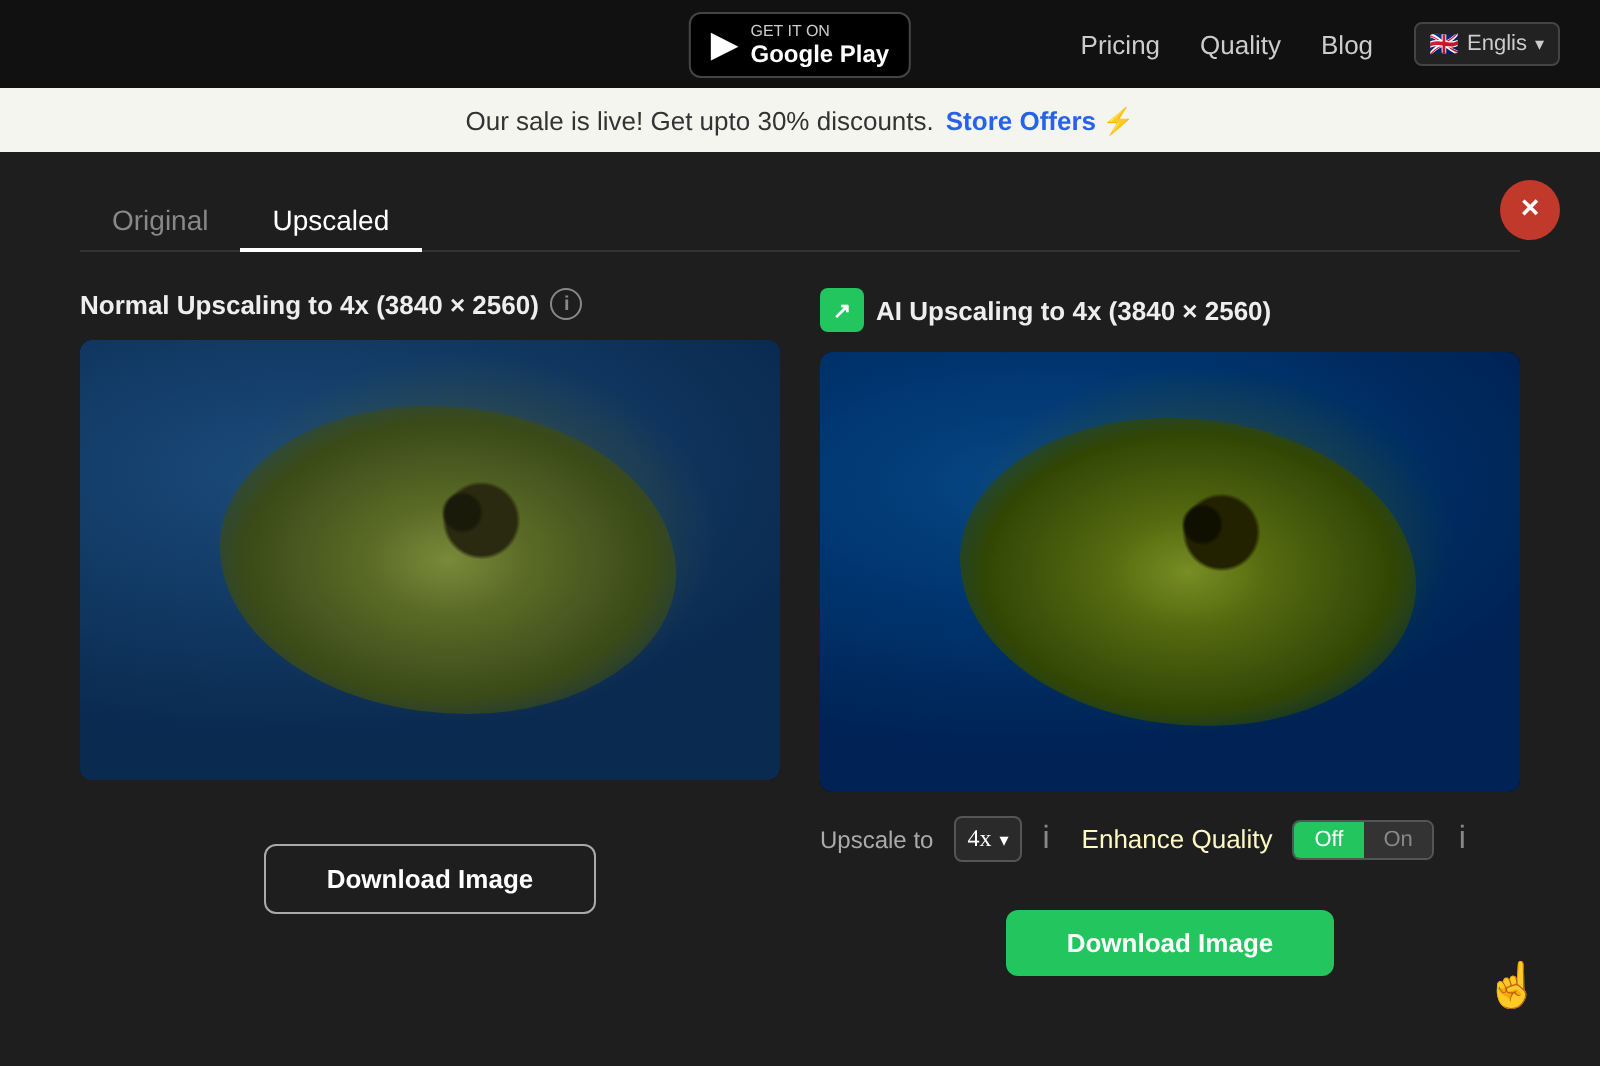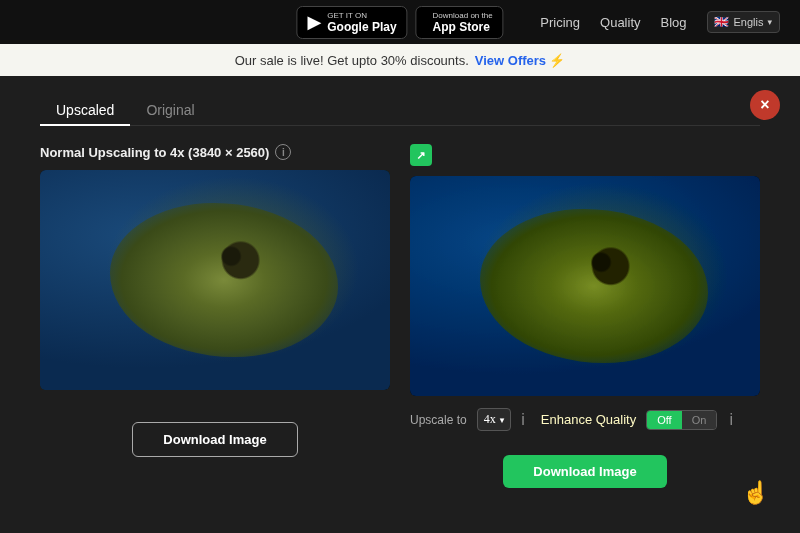--- a/index.html
+++ b/index.html
@@ -321,58 +321,51 @@
 
 <div class="top-nav">
   <div class="nav-left">
     <div class="store-badge">
       <span class="badge-icon">▶</span>
       <div class="badge-text">
         <span class="badge-top">GET IT ON</span>
         <span class="badge-main">Google Play</span>
       </div>
     </div>
-    <div class="store-badge">
-      <span class="badge-icon"></span>
-      <div class="badge-text">
-        <span class="badge-top">Download on the</span>
-        <span class="badge-main">App Store</span>
-      </div>
-    </div>
   </div>
   <div class="nav-right">
     <span class="nav-link">Pricing</span>
     <span class="nav-link">Quality</span>
     <span class="nav-link">Blog</span>
     <div class="lang-btn">
       <span>🇬🇧</span>
       <span style="font-size:11px;">Englis</span>
       <span style="font-size:9px;">▾</span>
     </div>
   </div>
 </div>
 
 <div class="sale-banner">
   <span>Our sale is live! Get upto 30% discounts.</span>
   <span class="view-offers">
-    <span>View Offers</span>
+    <span>Store Offers</span>
     <span>⚡</span>
   </span>
 </div>
 
 <div class="main-content">
 
   <button class="close-btn">×</button>
 
   <div class="tabs">
+    <div class="tab">
+      <span>Original</span>
+    </div>
     <div class="tab active">
       <span>Upscaled</span>
-    </div>
-    <div class="tab">
-      <span>Original</span>
     </div>
   </div>
 
   <div class="columns">
 
     <div class="col">
       <div class="col-title">
         <span>Normal Upscaling to 4x (3840 × 2560)</span>
         <div class="info-icon">
           <span>i</span>
@@ -384,20 +377,21 @@
       <div style="display:flex; justify-content:center; margin-top:16px;">
         <button class="download-btn outline">Download Image</button>
       </div>
     </div>
 
     <div class="col">
       <div class="col-title">
         <div class="ai-icon">
           <span>↗</span>
         </div>
+        <span>AI Upscaling to 4x (3840 × 2560)</span>
       </div>
       <div class="img-container">
         <div class="lizard-canvas" style="filter: contrast(1.1) saturate(1.2);"></div>
       </div>
 
       <div class="controls-row">
         <span class="controls-label">Upscale to</span>
         <div class="select-box">
           <span>4x</span>
           <span style="font-size:9px;">▾</span>

